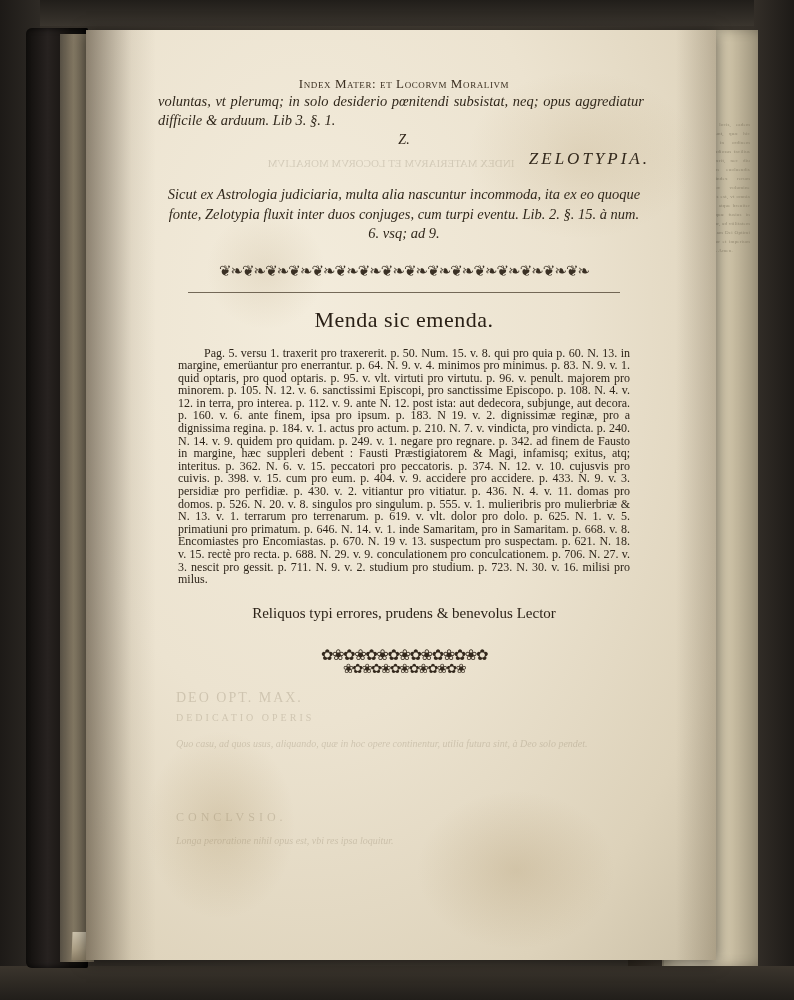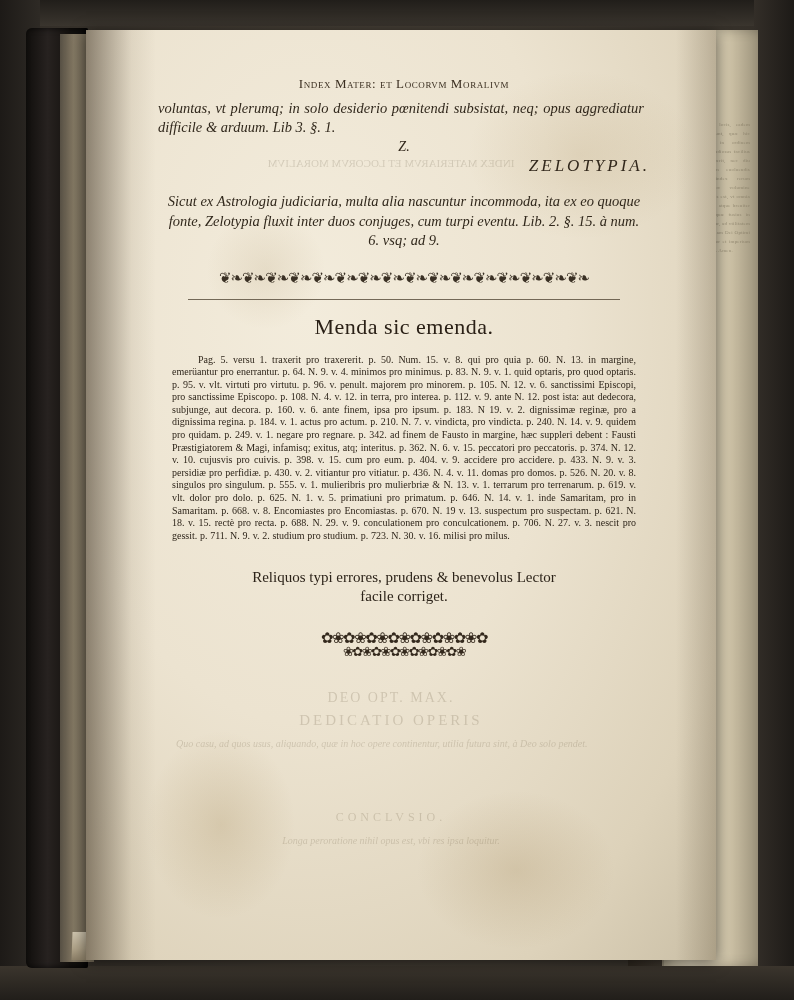--- a/index.html
+++ b/index.html
@@ -175,21 +175,21 @@
     margin-bottom: 0;
     white-space: nowrap;
   }
 
   .italic-block {
     font-style: italic;
     font-size: 14.5px;
     line-height: 19px;
     text-align: justify;
     color: #31281c;
-    margin: 7px 6px 2px 0;
+    margin: 0 6px 2px 0;
   }
 
   .section-letter {
     text-align: center;
     font-size: 14px;
     font-style: italic;
     margin: 2px 0 1px 0;
     color: #33291d;
   }
   .section-title {
@@ -229,62 +229,62 @@
 
   .errata-heading {
     text-align: center;
     font-size: 22px;
     letter-spacing: 0.5px;
     margin: 14px 0 14px 0;
     color: #2a2016;
   }
 
   .errata-body {
-    font-size: 10px;
+    font-size: 12px;
     line-height: 12.6px;
     text-align: justify;
     color: #2e251a;
-    margin: 0 14px;
+    margin: 0 20px;
     word-spacing: 0.2px;
   }
   .errata-body .first-indent { padding-left: 26px; }
 
   .closing {
     text-align: center;
     font-size: 15px;
     line-height: 19px;
-    margin-top: 26px;
+    margin-top: 18px;
     color: #2c2319;
   }
 
   .tailpiece {
     margin-top: 26px;
     text-align: center;
     font-size: 15px;
     letter-spacing: -1.5px;
     color: #34291d;
     line-height: 13px;
     white-space: nowrap;
     overflow: hidden;
   }
   .tailpiece .row2 { font-size: 13px; }
 
   
   .ghost {
     position: absolute;
     left: 90px;
     width: 430px;
-    text-align: center;
+    text-align: left;
     color: #6a5c42;
     opacity: 0.22;
     font-variant: small-caps;
     pointer-events: none;
   }
   .ghost.g1 { top: 660px; font-size: 14px; letter-spacing: 2px; }
-  .ghost.g2 { top: 682px; font-size: 15px; letter-spacing: 3px; }
+  .ghost.g2 { top: 682px; font-size: 10px; letter-spacing: 3px; }
   .ghost.g3 { top: 706px; font-size: 10px; line-height: 15px; text-align: justify; font-variant: normal; font-style: italic; }
   .ghost.g4 { top: 780px; font-size: 12px; letter-spacing: 4px; }
   .ghost.g5 { top: 805px; font-size: 10px; font-variant: normal; font-style: italic; }
 </style>
 </head>
 <body>
 
 <div id="book-photo">
 
   <div class="bg-top"></div>
@@ -348,21 +348,20 @@
         <span>mulieribris pro mulierbriæ &amp; N. 13. v. 1. terrarum pro terrenarum. p. 619. v. vlt. dolor pro</span>
         <span>dolo. p. 625. N. 1. v. 5. primatiuni pro primatum. p. 646. N. 14. v. 1. inde Samaritam, pro</span>
         <span>in Samaritam. p. 668. v. 8. Encomiastes pro Encomiastas. p. 670. N. 19 v. 13. suspectum pro</span>
         <span>suspectam. p. 621. N. 18. v. 15. rectè pro recta. p. 688. N. 29. v. 9. conculationem pro</span>
         <span>conculcationem. p. 706. N. 27. v. 3. nescit pro gessit. p. 711. N. 9. v. 2. studium pro studium. p. 723. N. 30. v. 16. milisi pro milus.</span>
         <span></span>
       </div>
 
       <div class="closing">
         <div>Reliquos typi errores, prudens &amp; benevolus Lector</div>
-        <div>facile corriget.</div>
       </div>
 
       <div class="tailpiece">
         <div>✿❀✿❀✿❀✿❀✿❀✿❀✿❀✿</div>
         <div class="row2">❀✿❀✿❀✿❀✿❀✿❀✿❀</div>
       </div>
 
     </div>
 
     <div class="ghost g1">DEO OPT. MAX.</div>

